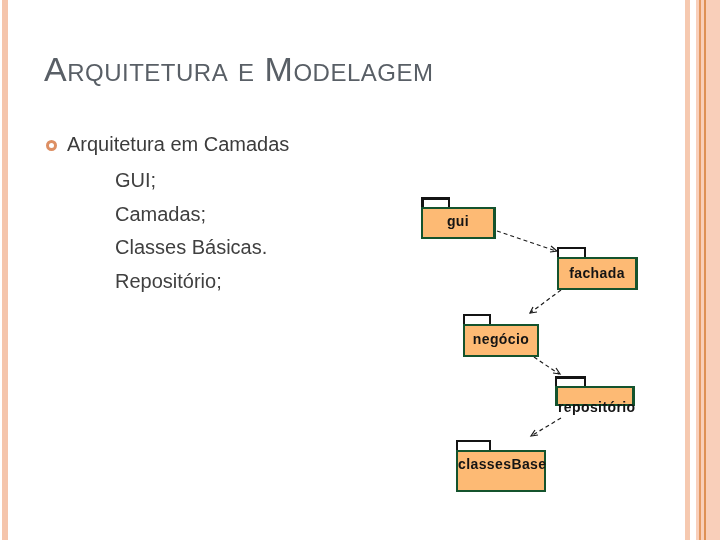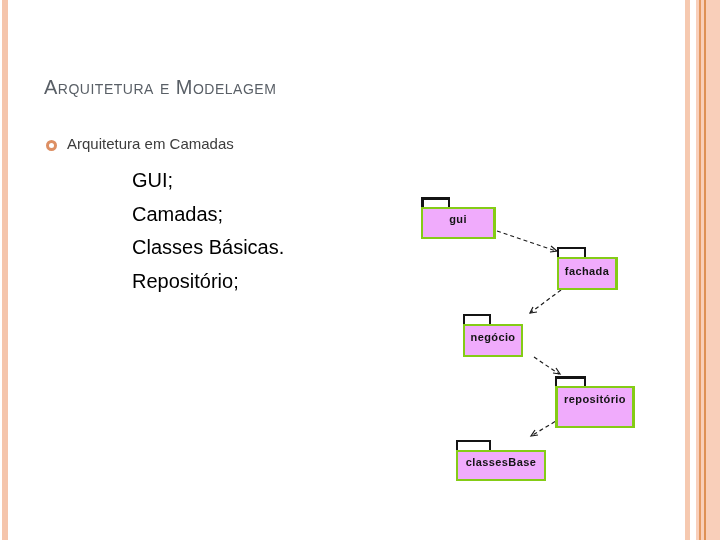--- a/index.html
+++ b/index.html
@@ -11,61 +11,61 @@
   
   .stripe { position: absolute; top: 0; height: 540px; }
   .stripe-left   { left: 2px;   width: 6px;  background: #f5c5ac; }
   .rs-thin       { left: 685px; width: 5px;  background: #f6c9b0; }
   .rs-band       { left: 696px; width: 24px; background: #f9cfba; }
   .rs-line1      { left: 699px; width: 2px;  background: #e59a63; }
   .rs-line2      { left: 704px; width: 2px;  background: #de9055; }
 
   
   .title {
-    position: absolute; left: 44px; top: 70px;
-    font-size: 20px; font-weight: 400; line-height: 34px;
+    position: absolute; left: 44px; top: 52px;
+    font-size: 34px; font-weight: 400; line-height: 34px;
     font-variant: small-caps; letter-spacing: 0.5px;
     color: #595f66; white-space: nowrap;
   }
 
   
   .bullet-row { position: absolute; left: 46px; top: 131px; display: flex; align-items: center; }
   .ring {
     width: 11px; height: 11px; border-radius: 50%;
     border: 3px solid #dd8f63; background: transparent;
     flex: 0 0 auto; margin-top: 2px;
   }
-  .bullet-text { margin-left: 10px; font-size: 15px; color: #3c3c3c; line-height: 26px; }
+  .bullet-text { margin-left: 10px; font-size: 20px; color: #3c3c3c; line-height: 26px; }
 
-  .sublist { position: absolute; left: 132px; top: 164px; font-size: 20px; color: #000000; }
+  .sublist { position: absolute; left: 115px; top: 164px; font-size: 20px; color: #404040; }
   .sublist .sub-item { line-height: 33.5px; }
 
   
   .pkg { position: absolute; }
   .pkg-tab  { height: 10px; background: #ffffff; border: 2px solid #141414; border-bottom: 0; }
   .pkg-body {
-    background: #f0abfc; border: 2px solid #84cc16;
-    font-size: 11px; font-weight: bold; letter-spacing: 0.4px;
+    background: #fdba74; border: 2px solid #14532d;
+    font-size: 14px; font-weight: bold; letter-spacing: 0.4px;
     color: #141414; text-align: center;
   }
   .pkg-gui        { left: 421px; top: 197px; }
   .pkg-gui .pkg-tab         { width: 29px; border-width: 3px 2px 0 3px; }
   .pkg-gui .pkg-body        { width: 75px; height: 32px; padding-top: 4px; border-right-width: 3px; }
   .pkg-fachada    { left: 557px; top: 247px; }
   .pkg-fachada .pkg-tab     { width: 29px; }
-  .pkg-fachada .pkg-body    { width: 61px; height: 33px; padding-top: 6px; border-right-width: 3px; }
+  .pkg-fachada .pkg-body    { width: 81px; height: 33px; padding-top: 6px; border-right-width: 3px; }
   .pkg-negocio    { left: 463px; top: 314px; }
   .pkg-negocio .pkg-tab     { width: 28px; }
-  .pkg-negocio .pkg-body    { width: 60px; height: 33px; padding-top: 5px; }
+  .pkg-negocio .pkg-body    { width: 76px; height: 33px; padding-top: 5px; }
   .pkg-repositorio { left: 555px; top: 376px; }
   .pkg-repositorio .pkg-tab  { width: 31px; border-top-width: 3px; }
-  .pkg-repositorio .pkg-body { width: 80px; height: 42px; padding-top: 5px; border-left-width: 3px; border-right-width: 3px; }
+  .pkg-repositorio .pkg-body { width: 80px; height: 20px; padding-top: 11px; border-left-width: 3px; border-right-width: 3px; }
   .pkg-classesbase { left: 456px; top: 440px; }
   .pkg-classesbase .pkg-tab  { width: 35px; }
-  .pkg-classesbase .pkg-body { width: 90px; height: 31px; padding-top: 4px; }
+  .pkg-classesbase .pkg-body { width: 90px; height: 42px; padding-top: 4px; }
 
   .arrows { position: absolute; left: 0; top: 0; width: 720px; height: 540px; pointer-events: none; }
 </style>
 </head>
 <body>
 
 <div class="slide">
 
   <div class="stripe stripe-left"></div>
   <div class="stripe rs-thin"></div>

